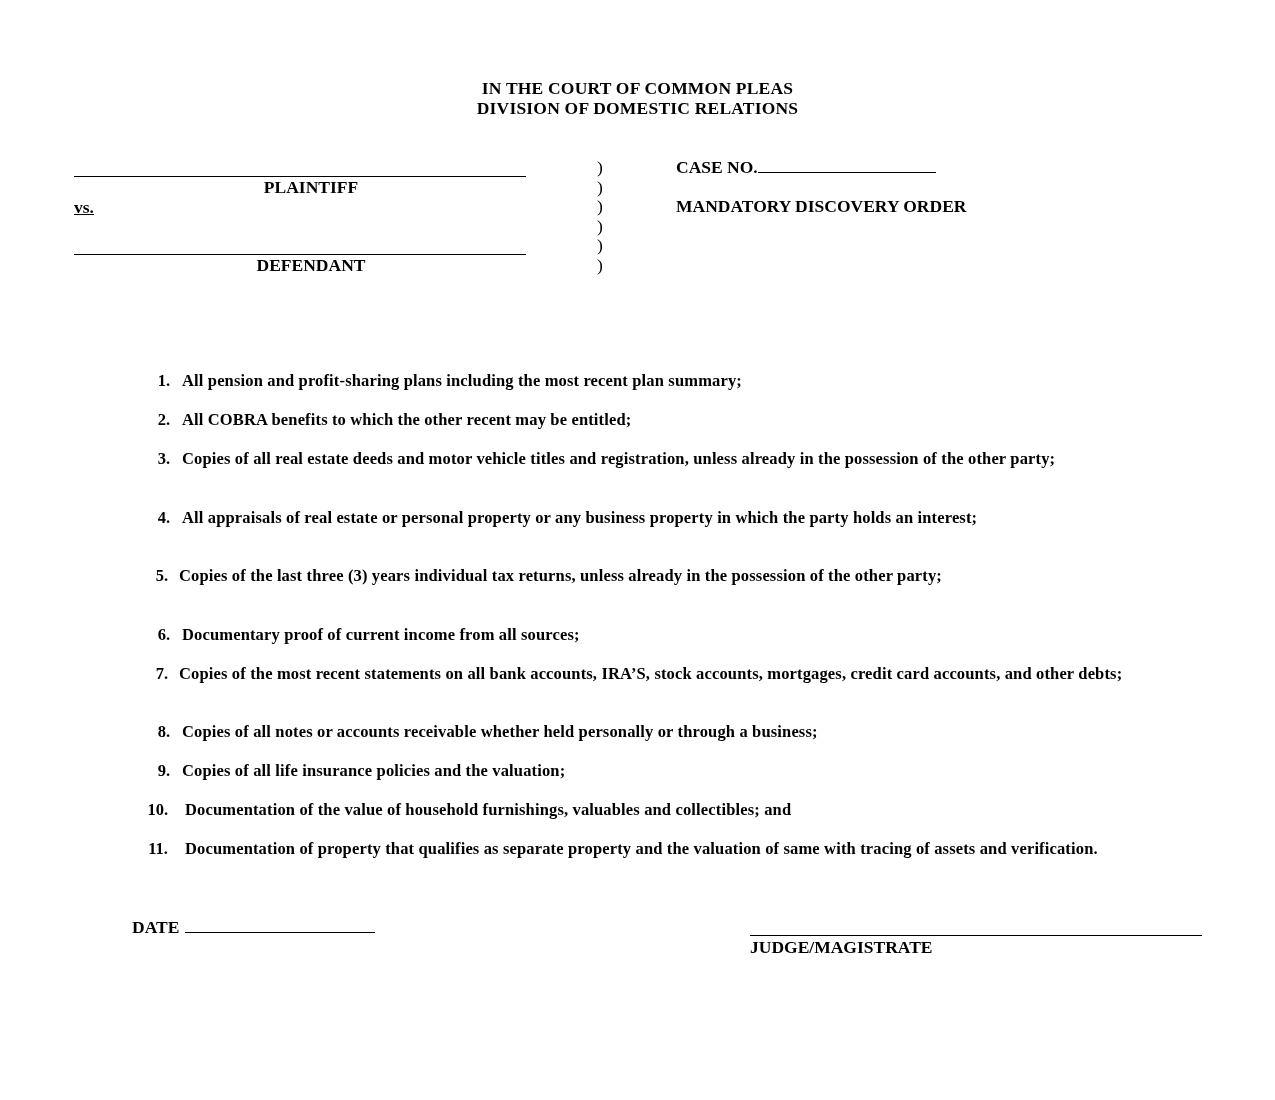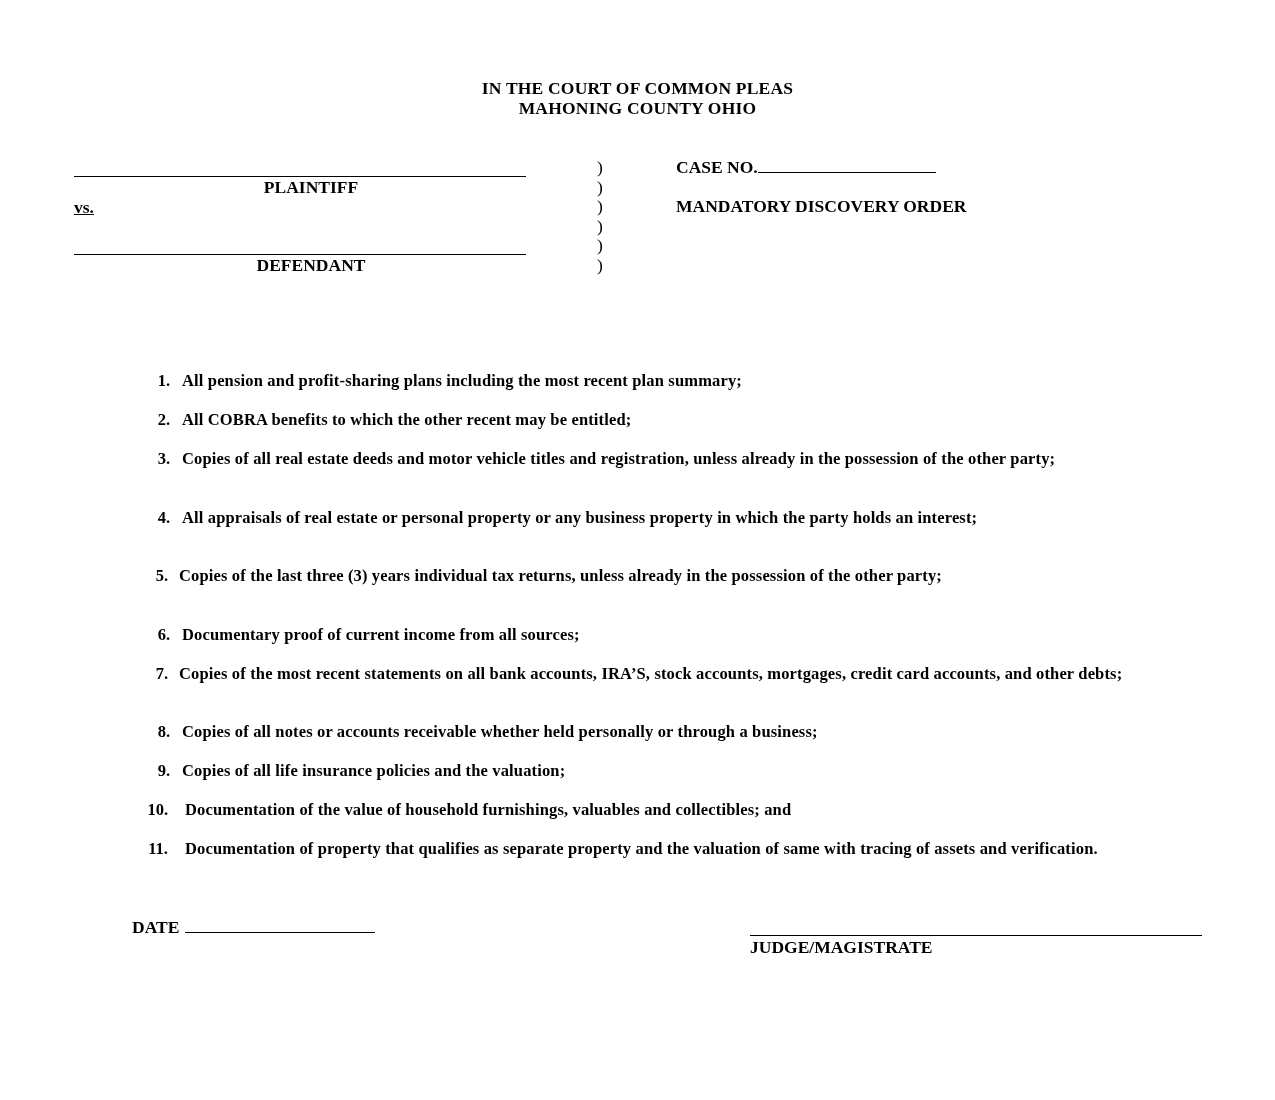--- a/index.html
+++ b/index.html
@@ -171,21 +171,21 @@
       white-space: nowrap;
     }
   </style>
 </head>
 <body>
 
 <div class="page">
 
   <div class="court-header">
     <div>IN THE COURT OF COMMON PLEAS</div>
-    <div>MAHONING COUNTY OHIO</div>
+    <div>DIVISION OF DOMESTIC RELATIONS</div>
   </div>
 
   <div class="caption-left">
     <div class="sig-line" style="top:19px;"></div>
     <div class="party-label" style="top:20px;text-align:center;">PLAINTIFF</div>
     <div class="vs-label" style="top:40px;">vs.</div>
     <div class="sig-line" style="top:97px;"></div>
     <div class="party-label" style="top:98px;">DEFENDANT</div>
   </div>
 

